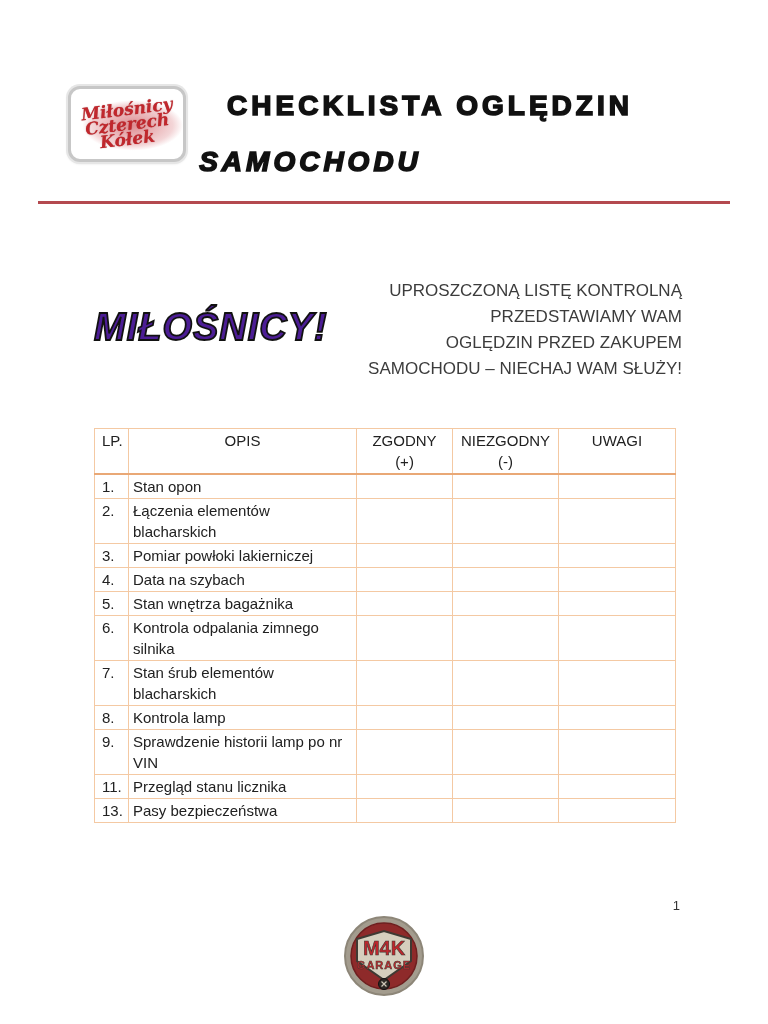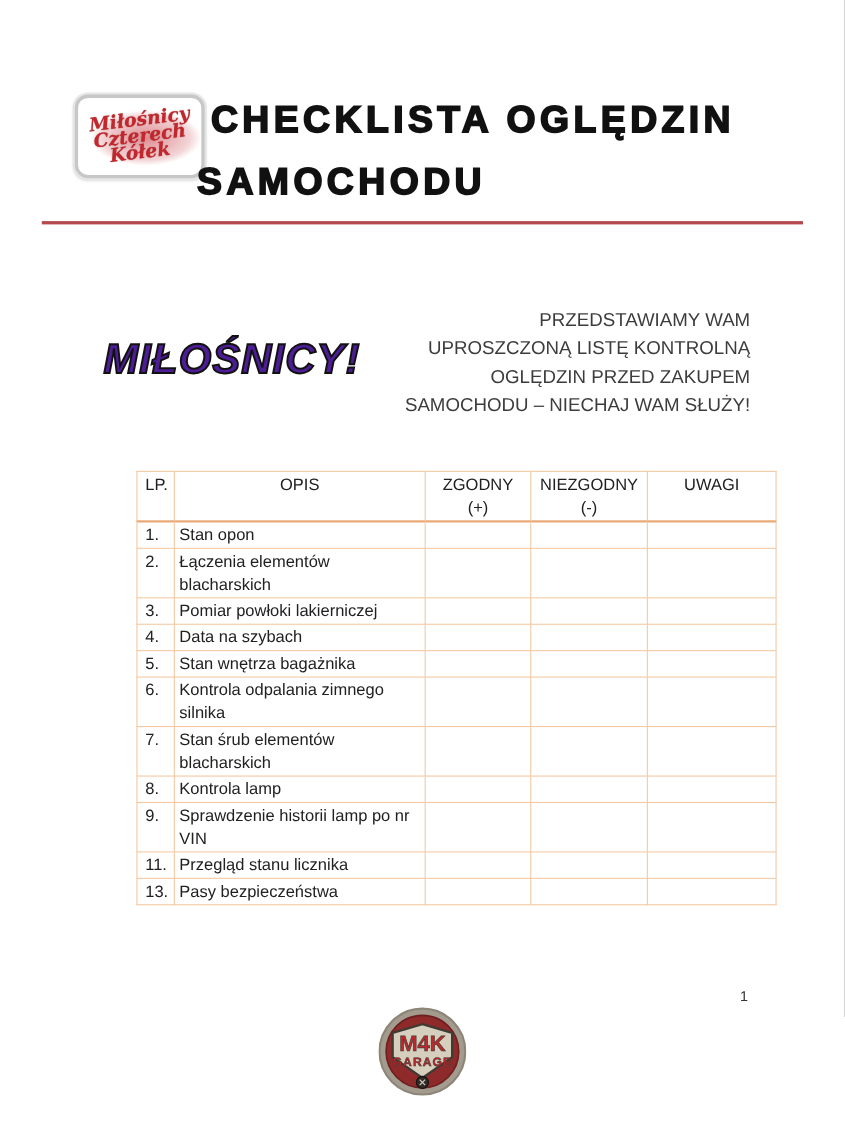--- a/index.html
+++ b/index.html
@@ -31,29 +31,29 @@
     font-style:italic;font-weight:bold;
     color:var(--brand-red,#c1272d);
     font-size:17px;line-height:15px;
     transform:rotate(-7deg);
     text-shadow:0 0 1px rgba(120,0,0,.6);
     white-space:nowrap;
   }
   .doc-title-line{
     position:absolute;
     font-weight:700;
-    font-size:34px;
+    font-size:28px;
     letter-spacing:4px;
     color:#111;
     -webkit-text-stroke:1.6px #111;
     text-align:center;
     white-space:nowrap;
   }
   .doc-title-line.l1{top:90px;left:170px;width:520px;}
-  .doc-title-line.l2{top:146px;left:0;width:621px;}
+  .doc-title-line.l2{top:146px;left:0;width:621px;font-style:italic;}
 
   .red-rule{
     position:absolute;top:201px;left:38px;width:692px;height:3px;
     background:var(--accent-red,#b4494f);border:none;margin:0;
   }
 
   
   .intro-heading{
     position:absolute;left:94px;top:306px;
     margin:0;
@@ -71,21 +71,20 @@
   }
 
   
   table.checklist{
     position:absolute;left:94px;top:428px;
     width:581px;
     border-collapse:collapse;
     table-layout:fixed;
     font-size:15px;
     color:var(--text-dark,#212121);
-    margin-left:30px;
   }
   table.checklist col.c-lp{width:34px;}
   table.checklist col.c-opis{width:228px;}
   table.checklist col.c-zg{width:96px;}
   table.checklist col.c-nz{width:106px;}
   table.checklist col.c-uw{width:117px;}
   table.checklist th, table.checklist td{
     border:1px solid var(--table-border,#f4c9a3);
     vertical-align:top;
     padding:1px 4px 1px 4px;
@@ -120,22 +119,22 @@
     <span class="script-line">Miłośnicy</span>
     <span class="script-line">Czterech</span>
     <span class="script-line">Kółek</span>
   </div>
   <div class="doc-title-line l1">CHECKLISTA OGLĘDZIN</div>
   <div class="doc-title-line l2">SAMOCHODU</div>
   <hr class="red-rule">
 
   <h2 class="intro-heading">MIŁOŚNICY!</h2>
   <div class="intro-text">
+    <div>UPROSZCZONĄ LISTĘ KONTROLNĄ</div>
     <div>PRZEDSTAWIAMY WAM</div>
-    <div>UPROSZCZONĄ LISTĘ KONTROLNĄ</div>
     <div>OGLĘDZIN PRZED ZAKUPEM</div>
     <div>SAMOCHODU – NIECHAJ WAM SŁUŻY!</div>
   </div>
 
   <table class="checklist">
     <colgroup>
       <col class="c-lp">
         <col class="c-opis">
         <col class="c-zg">
         <col class="c-nz">

